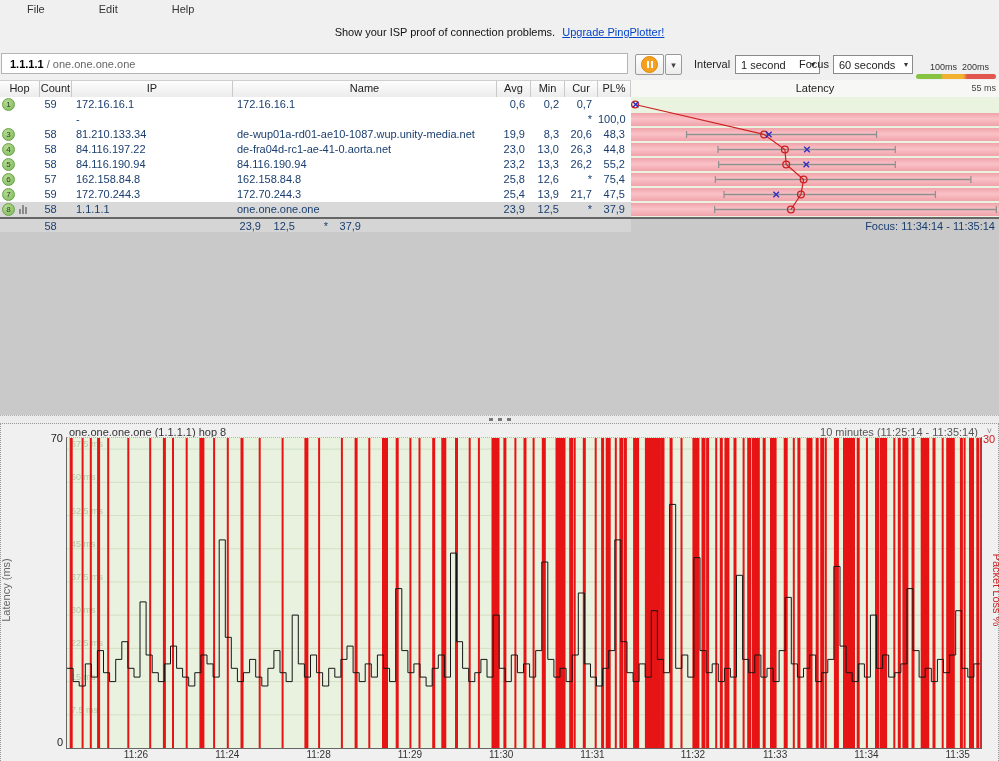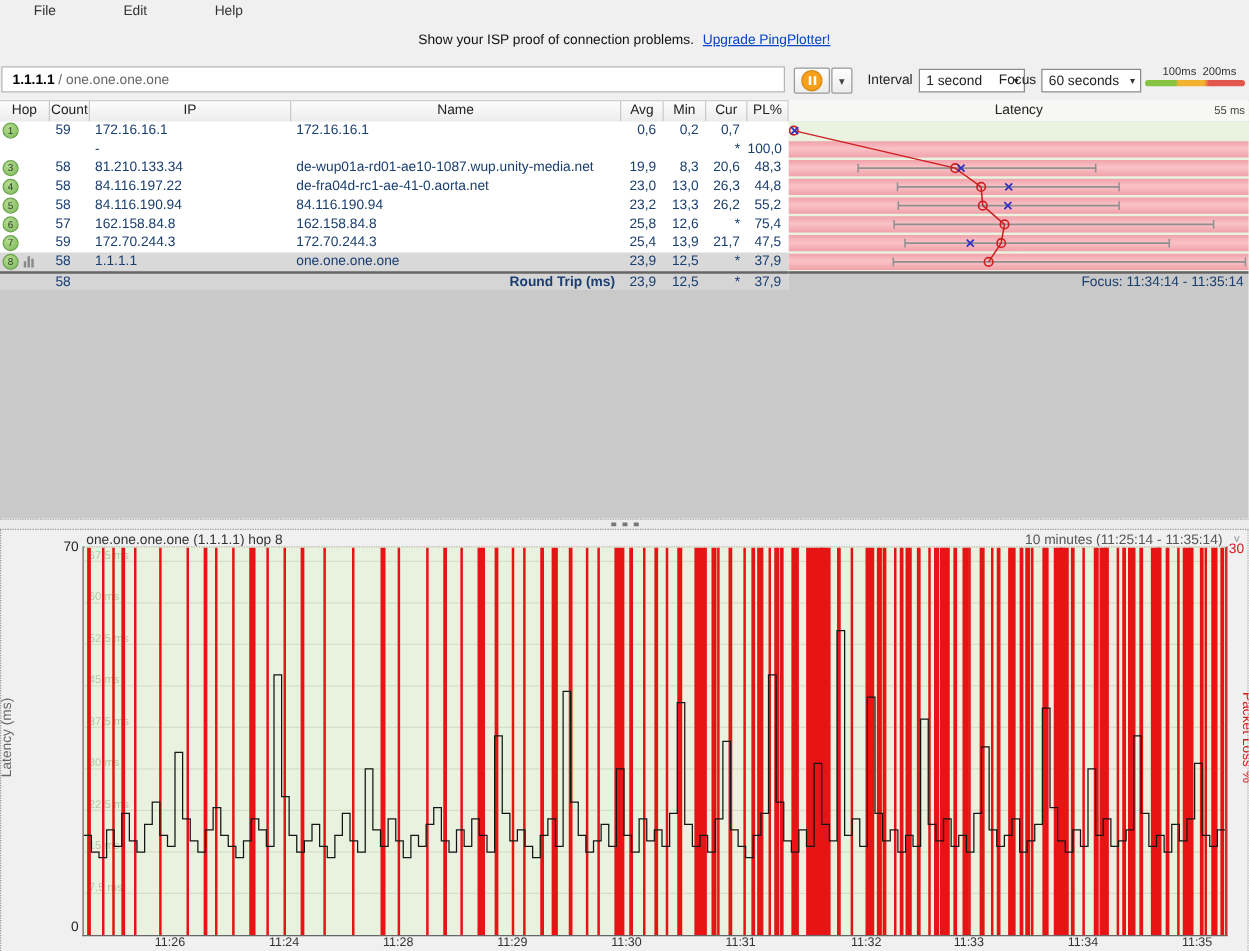--- a/index.html
+++ b/index.html
@@ -30,21 +30,21 @@
   .pbar{width:2px;height:7px;background:#fff;display:block;}
   .tb-label{position:absolute;top:6px;color:#222;}
   .lbl-interval{left:694px;}
   .lbl-focus{left:799px;}
   .select{position:absolute;top:3px;height:19px;background:#fff;border:1px solid #8a8a8a;
           display:flex;align-items:center;justify-content:space-between;
           padding:0 4px 0 5px;box-sizing:border-box;cursor:pointer;}
   .sel-interval{left:735px;width:85px;}
   .sel-focus{left:833px;width:80px;}
   .select .chev{font-size:8px;color:#333;margin-left:6px;}
-  .scale{position:absolute;left:916px;top:0;width:80px;height:20px;}
+  .scale{position:absolute;left:916px;top:10px;width:80px;height:20px;}
   .scale-label{position:absolute;top:0;font-size:9px;color:#333;}
   .scale-100{left:14px;}
   .scale-200{left:46px;}
   .scale-bar{position:absolute;left:0;top:12px;width:80px;height:5px;border-radius:3px;
              background:linear-gradient(to right,#85c340 0%,#85c340 30%,#f2b12e 34%,#f2b12e 59%,#e2574d 64%,#e2574d 100%);}
 
   
   .thead{position:absolute;left:0;top:80px;height:16px;display:flex;
          background:linear-gradient(#fdfdfd,#ececec);border-top:1px solid #cfcfcf;border-bottom:1px solid #c9c9c9;}
   .hcell{box-sizing:border-box;border-right:1px solid #c9c9c9;text-align:center;line-height:15px;color:#222;cursor:pointer;}
@@ -261,21 +261,20 @@
         <div class="tcell num" style="width: 34px;">23,9</div>
         <div class="tcell num" style="width: 34px;">12,5</div>
         <div class="tcell num" style="width: 33px;">*</div>
         <div class="tcell num" style="width: 33px;">37,9</div>
       </div>
     </div>
   <div class="tfoot">
       <div class="tcell hopc" style="width: 40px;"></div>
       <div class="tcell cnt" style="width: 32px;">58</div>
       <div class="tcell ipc" style="width: 161px;"></div>
-      <div class="tcell rt-label" style="width: 264px;">Round Trip (ms)</div>
       <div class="tcell num" style="width: 34px;">23,9</div>
       <div class="tcell num" style="width: 34px;">12,5</div>
       <div class="tcell num" style="width: 33px;">*</div>
       <div class="tcell num" style="width: 33px;">37,9</div>
     </div>
 
   <div class="mini-head">
     <span class="minl">0 ms</span>
     <span class="ttl">Latency</span>
     <span class="maxl">55 ms</span>

